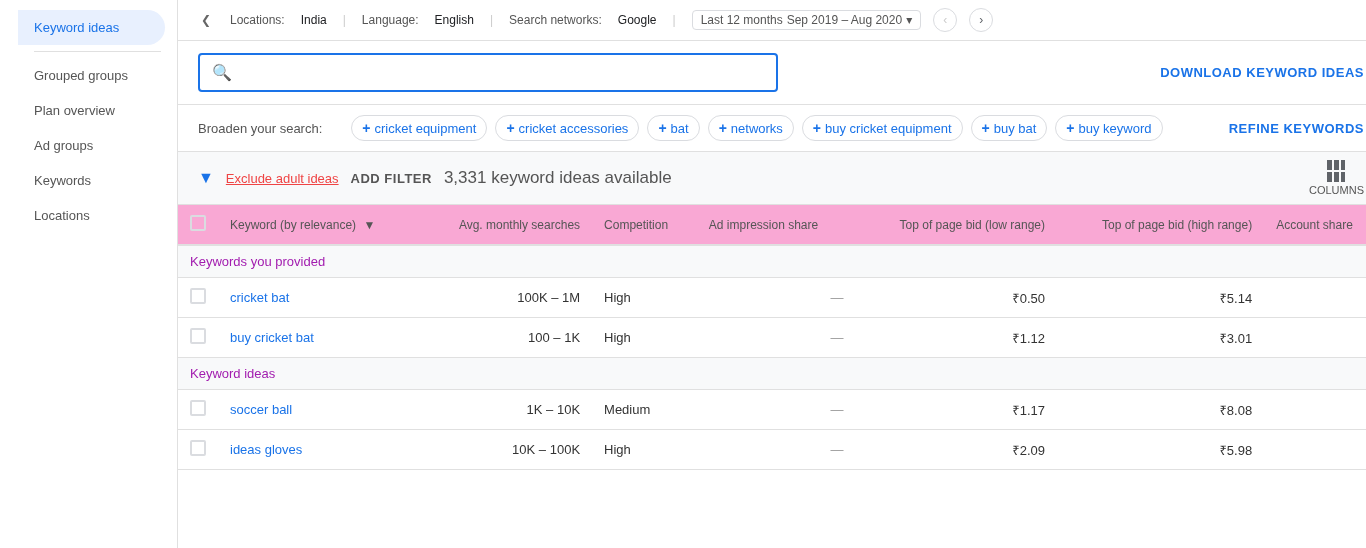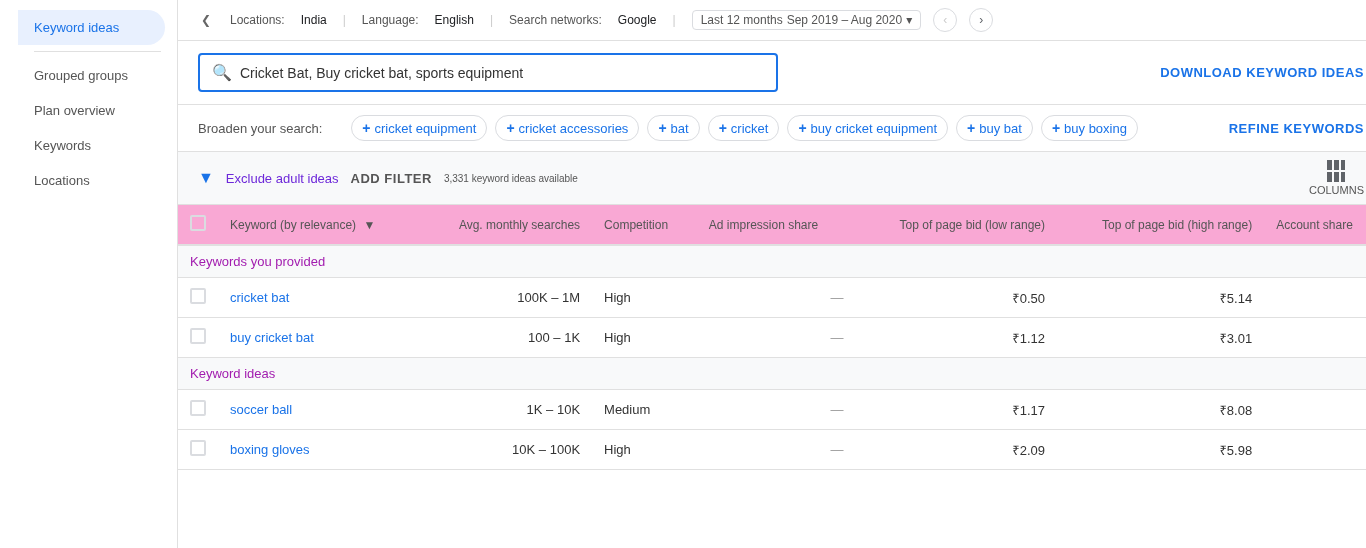--- a/index.html
+++ b/index.html
@@ -123,23 +123,23 @@
 
     
     .filter-bar {
       display: flex; align-items: center;
       padding: 8px 20px;
       border-bottom: 1px solid #e0e0e0;
       background: #f8f9fa;
       gap: 12px;
     }
     .filter-icon { color: #1a73e8; font-size: 16px; }
-    .exclude-btn { color: #6d28d9; font-size: 13px; cursor: pointer; }
+    .exclude-btn { color: #ef4444; font-size: 13px; cursor: pointer; text-decoration: underline; }
     .add-filter-btn { color: #555; font-size: 13px; font-weight: 600; letter-spacing: 0.5px; cursor: pointer; text-transform: uppercase; }
-    .keyword-count { color: #555; font-size: 10px; }
+    .keyword-count { color: #555; font-size: 17px; }
     .columns-btn {
       margin-left: auto;
       display: flex; flex-direction: column; align-items: center;
       cursor: pointer; color: #555; font-size: 11px; gap: 2px;
     }
     .columns-icon { display: grid; grid-template-columns: 1fr 1fr 1fr; gap: 2px; width: 18px; }
     .col-bar { height: 10px; background: #5f6368; }
 
     
     .table-area { flex: 1; overflow-y: auto; }
@@ -182,20 +182,21 @@
 <body>
 
 <div class="app-container">
 
   <div class="sidebar">
     <div id="sidebar-items-container">
         <div class="sidebar-item active">Keyword ideas</div>
         <hr class="sidebar-divider">
         <div class="sidebar-item">Grouped groups</div>
         <div class="sidebar-item">Plan overview</div>
+        <div class="sidebar-item">Ad groups</div>
         <div class="sidebar-item">Keywords</div>
         <div class="sidebar-item">Locations</div>
       </div>
   </div>
 
   <div class="main">
 
     <div class="top-bar">
       <div class="top-bar-collapse">❮</div>
       <div class="top-bar-section">
@@ -218,21 +219,20 @@
         <span>Sep 2019 – Aug 2020</span>
         <span>▾</span>
       </div>
       <div class="nav-arrow disabled">‹</div>
       <div class="nav-arrow">›</div>
     </div>
 
     <div class="search-area">
       <div class="search-box">
         <span style="color:#5f6368; font-size:16px;">🔍</span>
-        <span class="search-box-text">Cricket Bat, Buy cricket bat, sports equipment</span>
       </div>
       <div class="download-btn">DOWNLOAD KEYWORD IDEAS</div>
     </div>
 
     <div class="broaden-area">
       <span class="broaden-label">Broaden your search:</span>
       <div id="chips-container" style="display:flex; flex-wrap:wrap; gap:8px; align-items:center;">
           <div class="chip">
             <span class="chip-plus">+</span>
             <span>cricket equipment</span>
@@ -240,33 +240,33 @@
           <div class="chip">
             <span class="chip-plus">+</span>
             <span>cricket accessories</span>
           </div>
           <div class="chip">
             <span class="chip-plus">+</span>
             <span>bat</span>
           </div>
           <div class="chip">
             <span class="chip-plus">+</span>
-            <span>cricket</span>
+            <span>networks</span>
           </div>
           <div class="chip">
             <span class="chip-plus">+</span>
             <span>buy cricket equipment</span>
           </div>
           <div class="chip">
             <span class="chip-plus">+</span>
             <span>buy bat</span>
           </div>
           <div class="chip">
             <span class="chip-plus">+</span>
-            <span>buy boxing</span>
+            <span>buy keyword</span>
           </div>
         </div>
       <div class="refine-btn">REFINE KEYWORDS</div>
     </div>
 
     <div class="filter-bar">
       <span class="filter-icon">▼</span>
       <span class="exclude-btn">Exclude adult ideas</span>
       <span class="add-filter-btn">ADD FILTER</span>
       <span class="keyword-count">3,331 keyword ideas available</span>
@@ -333,21 +333,21 @@
               <td><span class="keyword-name">soccer ball</span></td>
               <td class="right">1K – 10K</td>
               <td>Medium</td>
               <td class="right dash">—</td>
               <td class="right">₹1.17</td>
               <td class="right">₹8.08</td>
               <td></td>
             </tr>
             <tr>
               <td class="checkbox-col"><div class="checkbox"></div></td>
-              <td><span class="keyword-name">boxing gloves</span></td>
+              <td><span class="keyword-name">ideas gloves</span></td>
               <td class="right">10K – 100K</td>
               <td>High</td>
               <td class="right dash">—</td>
               <td class="right">₹2.09</td>
               <td class="right">₹5.98</td>
               <td></td>
             </tr>
           </tbody>
       </table>
     </div>

